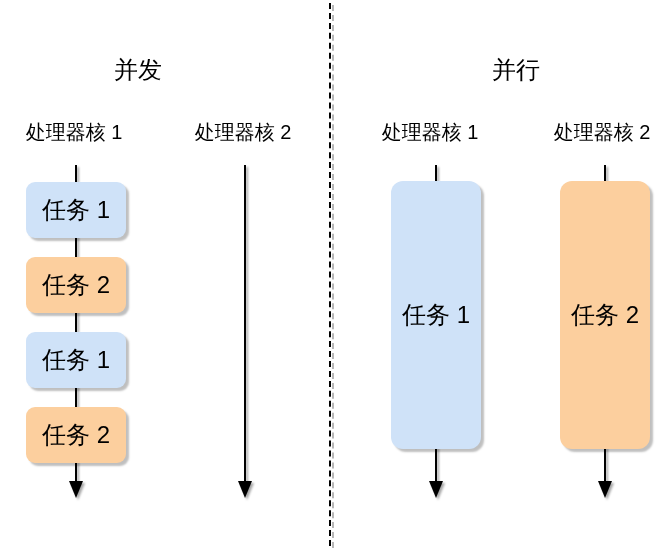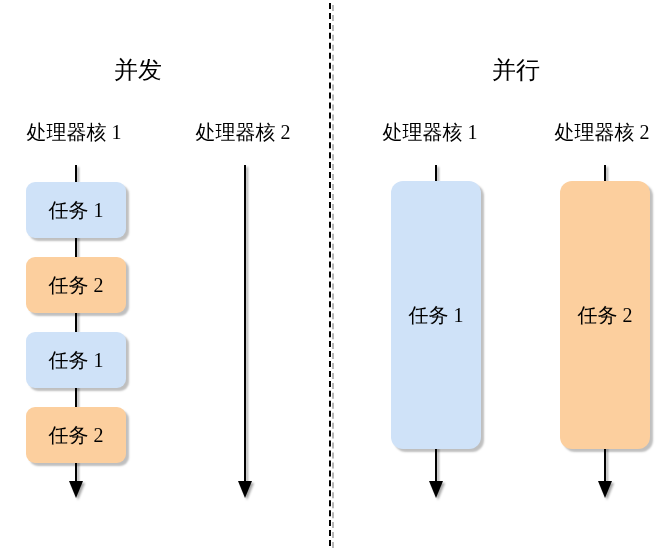--- a/index.html
+++ b/index.html
@@ -5,21 +5,21 @@
   html, body {
     margin: 0;
     padding: 0;
     background: #ffffff;
   }
   .canvas {
     position: relative;
     width: 672px;
     height: 548px;
     background: #ffffff;
-    font-family: Liberation Serif, serif;
+    font-family: Liberation Sans, sans-serif;
     color: #000000;
     overflow: hidden;
   }
   .divider {
     position: absolute;
     left: 329px;
     top: 3px;
     height: 543px;
     width: 0;
     border-left: 2px dashed #000000;
@@ -63,21 +63,21 @@
     border-right: 7px solid transparent;
     border-top: 17px solid #000000;
     filter: drop-shadow(2px 2px 1px rgba(0,0,0,0.35));
     z-index: 1;
   }
   .task-box {
     position: absolute;
     display: flex;
     align-items: center;
     justify-content: center;
-    font-size: 20px;
+    font-size: 24px;
     border-radius: 9px;
     box-shadow: 3px 3px 2px rgba(0,0,0,0.25);
     z-index: 2;
     white-space: nowrap;
     text-align: center;
   }
   .task-small {
     left: 26px;
     width: 100px;
     height: 56px;

